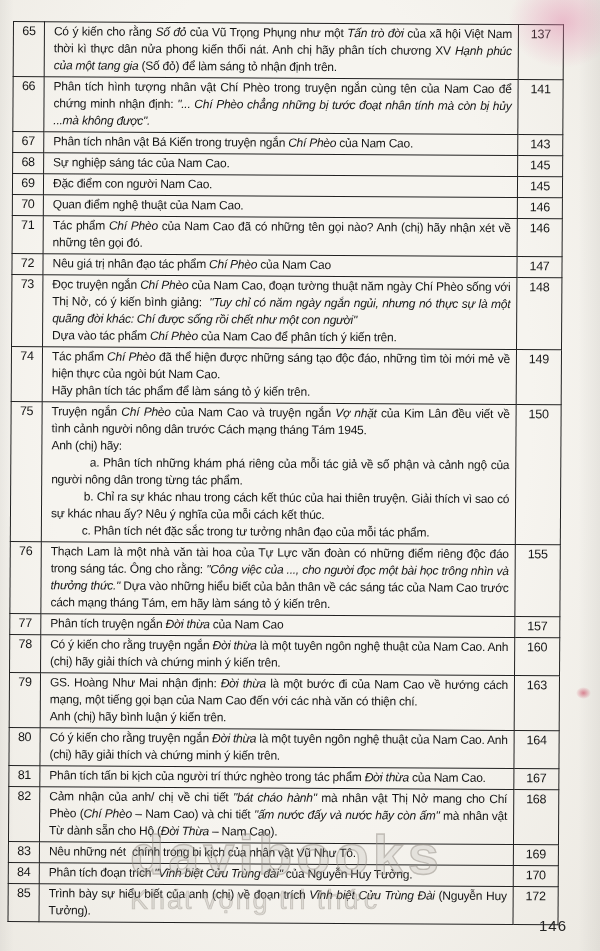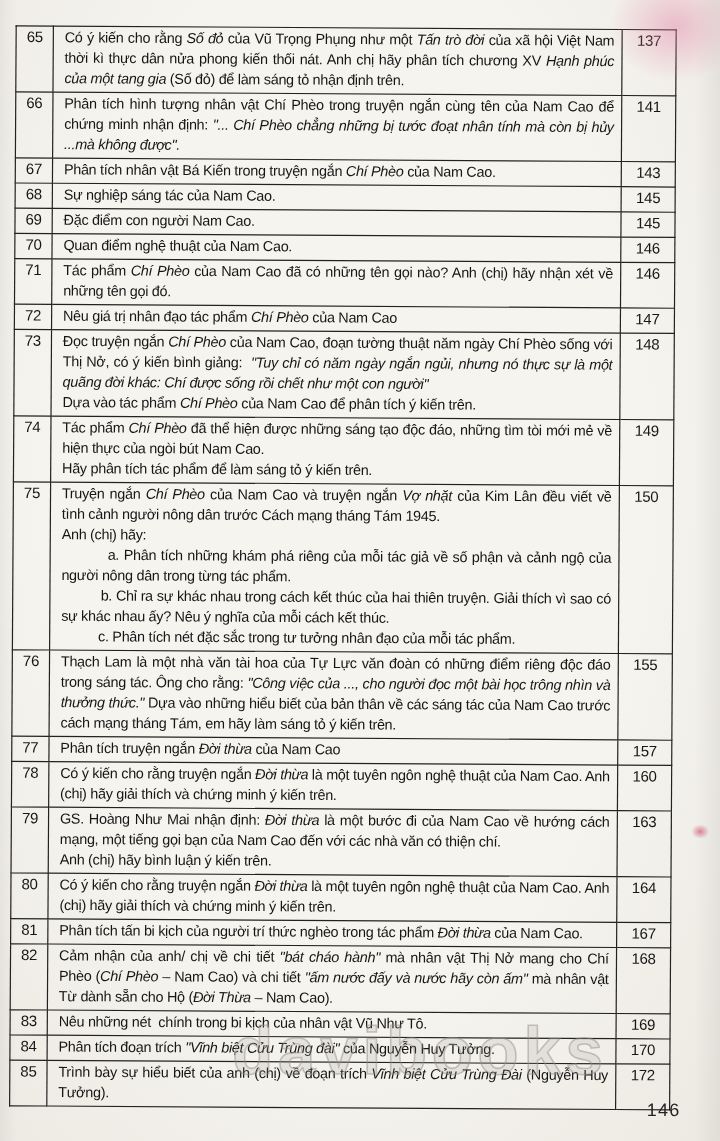--- a/index.html
+++ b/index.html
@@ -21,22 +21,22 @@
     transform: rotate(0.35deg); transform-origin: 0 0;
     font-size: 12px; line-height: 17px; letter-spacing: -0.25px; color: #161616;
   }
   table.toc td { border: 1.5px solid #222; vertical-align: top; }
   td.num   { width: 31px; text-align: center; padding: 1px 1px; font-size: 12.5px; }
   td.content { padding: 1px 6px 2px 9px; text-align: justify; white-space: pre-wrap; }
   td.pageref { width: 45px; text-align: center; padding: 1px 1px; font-size: 12.5px; }
   .it { font-style: italic; }
 
   .watermark {
-    position: absolute; left: 130px; top: 847px; width: 440px;
-    text-align: center; pointer-events: none; z-index: 3;
+    position: absolute; left: 130px; top: 826px; width: 440px;
+    pointer-events: none; z-index: 3;
   }
   .wm-brand {
     font-size: 56px; font-weight: bold; letter-spacing: 4px; line-height: 58px;
     color: rgba(152,146,138,0.16);
     -webkit-text-stroke: 1.3px rgba(150,144,136,0.50);
   }
   .wm-slogan {
     font-size: 27px; letter-spacing: 2px; line-height: 30px; margin-top: 1px;
     color: rgba(152,146,138,0.25);
     -webkit-text-stroke: 0.7px rgba(150,144,136,0.45);
@@ -178,17 +178,18 @@
         <tr>
           <td class="num">85</td>
           <td class="content"><span>Trình bày sự hiểu biết của anh (chị) về đoạn trích </span><span class="it">Vĩnh biệt Cửu Trùng Đài</span><span> (Nguyễn Huy Tưởng).</span></td>
           <td class="pageref">172</td>
         </tr>
       </tbody>
   </table>
 
   <div class="watermark">
     <div class="wm-brand">davibooks</div>
+    <div class="wm-slogan">Khát vọng tri thức</div>
   </div>
 
   <div class="page-num">146</div>
 
 </div>
 
 </body></html>

